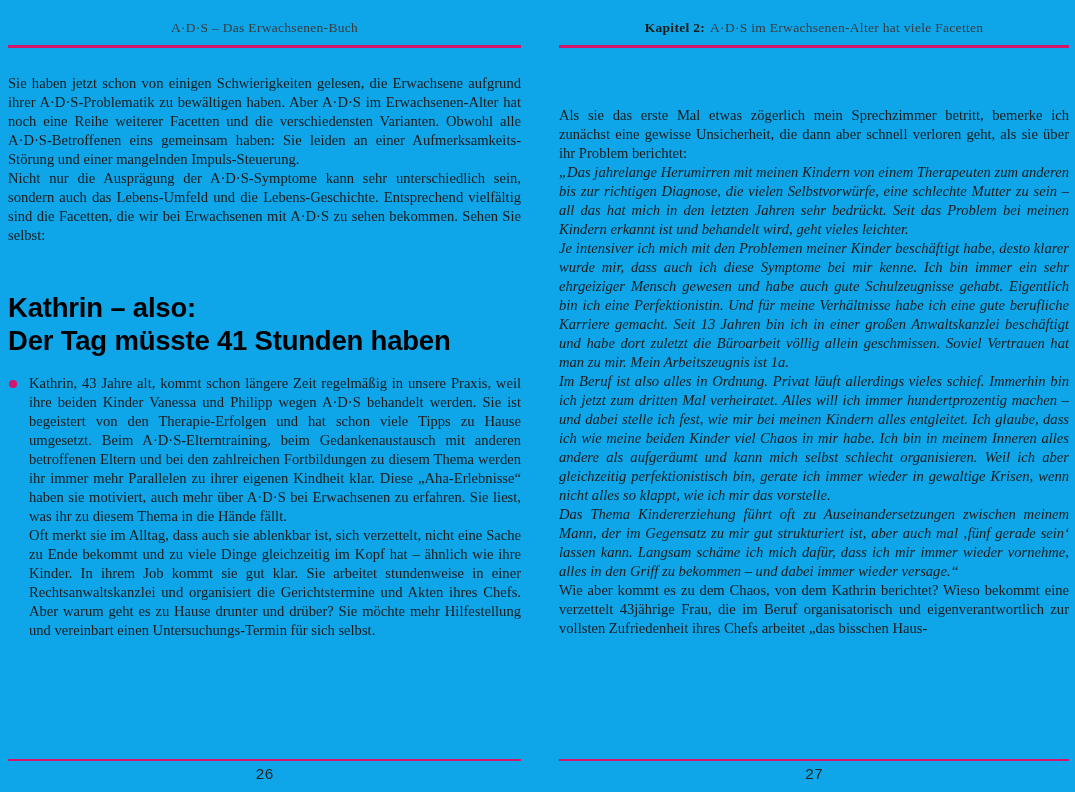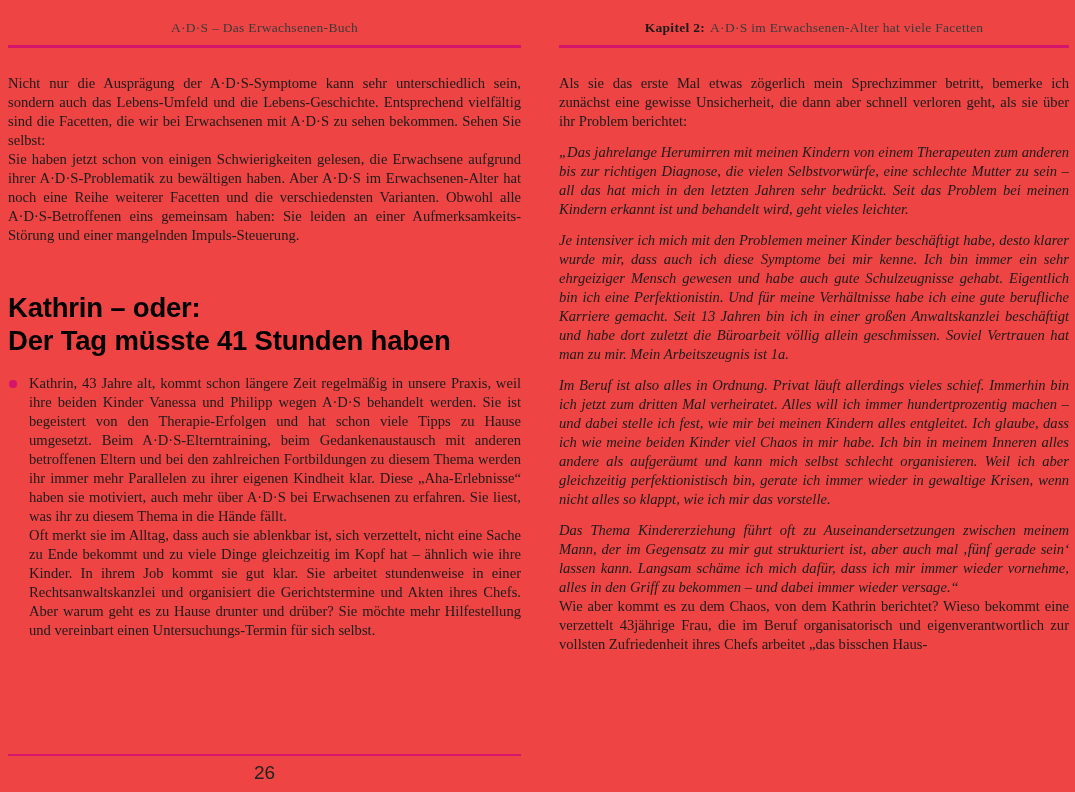--- a/index.html
+++ b/index.html
@@ -1,79 +1,79 @@
 <!DOCTYPE html>
 <html lang="de" style="--accent: #d5156b;"><head>
 <meta charset="utf-8">
 <style>
   :root { --accent:#d5156b; }
   html, body { margin:0; padding:0; background:#ffffff; }
   .spread {
-    width:1075px; height:792px; background:#ef4444; display:flex;
+    width:1075px; height:792px; background:#0ea5e9; display:flex;
     font-family:"Liberation Serif","DejaVu Serif",serif; color:#1b1b1b;
     overflow:hidden;
   }
   .page { height:792px; display:flex; flex-direction:column; overflow:hidden; box-sizing:border-box; }
   .page-left  { width:537px; padding:12px 16px 8px 8px; }
-  .page-right { width:538px; padding:12px 6px 8px 22px; }
+  .page-right { width:538px; padding:12px 6px 8px 22px;gap:32px; }
 
   .running-head {
     text-align:center; font-size:13.5px; color:#3a3a3a;
     letter-spacing:0.3px; margin:8px 0 9px 0; white-space:nowrap;
   }
   .running-head .kap { color:#1b1b1b; margin-right:5px; }
   .rule { height:3px; background:var(--accent); }
 
   .page-main { flex:1 1 auto; overflow:hidden; padding-top:26px; }
 
   p.body {
     margin:0; font-size:14.6px; line-height:19px;
     text-align:justify; hyphens:auto; -webkit-hyphens:auto;
   }
-  p.italic { font-style:italic;margin-top:12px; }
+  p.italic { font-style:italic; }
   .final-para { margin-top:19px; }
 
   .heading {
     font-family:"Liberation Sans","DejaVu Sans",sans-serif;
     font-weight:bold; font-size:27.5px; line-height:33px; color:#000;
     letter-spacing:-0.2px; margin:46px 0 17px 0;
   }
   .heading-line { display:block; }
 
   .case { position:relative; padding-left:21px; }
   .bullet {
     position:absolute; left:1px; top:6px; width:7.5px; height:7.5px;
     border-radius:50%; background:var(--accent);
   }
   .case .lead { font-weight:normal; }
 
   .page-footer { margin-top:auto; }
   .foot-rule { height:2.5px; background:var(--accent); }
   .page-number {
-    text-align:center; font-family:Liberation Sans, sans-serif;
-    font-size:19px; color:#222; margin-top:6px;
+    text-align:center; font-family:Liberation Mono, monospace;
+    font-size:15px; color:#222; margin-top:6px;
   }
 </style>
 </head>
 <body>
 
 <div class="spread">
 
   <div class="page page-left">
     <header class="page-header">
       <div class="running-head">A·D·S – Das Erwachsenen-Buch</div>
       <div class="rule"></div>
     </header>
 
     <main class="page-main">
+      <p class="body">Sie haben jetzt schon von einigen Schwierigkeiten gelesen, die Erwachsene aufgrund ihrer A·D·S-Problematik zu bewältigen haben. Aber A·D·S im Erwachsenen-Alter hat noch eine Reihe weiterer Facetten und die verschiedensten Varianten. Obwohl alle A·D·S-Betroffenen eins gemeinsam haben: Sie leiden an einer Aufmerksamkeits-Störung und einer mangelnden Impuls-Steuerung.</p>
       <p class="body">Nicht nur die Ausprägung der A·D·S-Symptome kann sehr unterschiedlich sein, sondern auch das Lebens-Umfeld und die Lebens-Geschichte. Entsprechend vielfältig sind die Facetten, die wir bei Erwachsenen mit A·D·S zu sehen bekommen. Sehen Sie selbst:</p>
-      <p class="body">Sie haben jetzt schon von einigen Schwierigkeiten gelesen, die Erwachsene aufgrund ihrer A·D·S-Problematik zu bewältigen haben. Aber A·D·S im Erwachsenen-Alter hat noch eine Reihe weiterer Facetten und die verschiedensten Varianten. Obwohl alle A·D·S-Betroffenen eins gemeinsam haben: Sie leiden an einer Aufmerksamkeits-Störung und einer mangelnden Impuls-Steuerung.</p>
 
       <h1 class="heading">
-        <span class="heading-line">Kathrin – oder:</span>
+        <span class="heading-line">Kathrin – also:</span>
         <span class="heading-line">Der Tag müsste 41 Stunden haben</span>
       </h1>
 
       <div class="case">
         <span class="bullet"></span>
         <p class="body"><b class="lead">Kathrin</b><span>, 43 Jahre alt, kommt schon längere Zeit regelmäßig in unsere Praxis, weil ihre beiden Kinder Vanessa und Philipp wegen A·D·S behandelt werden. Sie ist begeistert von den Therapie-Erfolgen und hat schon viele Tipps zu Hause umgesetzt. Beim A·D·S-Elterntraining, beim Gedankenaustausch mit anderen betroffenen Eltern und bei den zahlreichen Fortbildungen zu diesem Thema werden ihr immer mehr Parallelen zu ihrer eigenen Kindheit klar. Diese „Aha-Erlebnisse“ haben sie motiviert, auch mehr über A·D·S bei Erwachsenen zu erfahren. Sie liest, was ihr zu diesem Thema in die Hände fällt.</span></p>
         <p class="body">Oft merkt sie im Alltag, dass auch sie ablenkbar ist, sich verzettelt, nicht eine Sache zu Ende bekommt und zu viele Dinge gleichzeitig im Kopf hat – ähnlich wie ihre Kinder. In ihrem Job kommt sie gut klar. Sie arbeitet stundenweise in einer Rechtsanwaltskanzlei und organisiert die Gerichtstermine und Akten ihres Chefs. Aber warum geht es zu Hause drunter und drüber? Sie möchte mehr Hilfestellung und vereinbart einen Untersuchungs-Termin für sich selbst.</p>
       </div>
     </main>
 
@@ -91,15 +91,19 @@
 
     <main class="page-main">
       <p class="body">Als sie das erste Mal etwas zögerlich mein Sprechzimmer betritt, bemerke ich zunächst eine gewisse Unsicherheit, die dann aber schnell verloren geht, als sie über ihr Problem berichtet:</p>
       <p class="body italic">„Das jahrelange Herumirren mit meinen Kindern von einem Therapeuten zum anderen bis zur richtigen Diagnose, die vielen Selbstvorwürfe, eine schlechte Mutter zu sein – all das hat mich in den letzten Jahren sehr bedrückt. Seit das Problem bei meinen Kindern erkannt ist und behandelt wird, geht vieles leichter.</p>
       <p class="body italic">Je intensiver ich mich mit den Problemen meiner Kinder beschäftigt habe, desto klarer wurde mir, dass auch ich diese Symptome bei mir kenne. Ich bin immer ein sehr ehrgeiziger Mensch gewesen und habe auch gute Schulzeugnisse gehabt. Eigentlich bin ich eine Perfektionistin. Und für meine Verhältnisse habe ich eine gute berufliche Karriere gemacht. Seit 13 Jahren bin ich in einer großen Anwaltskanzlei beschäftigt und habe dort zuletzt die Büroarbeit völlig allein geschmissen. Soviel Vertrauen hat man zu mir. Mein Arbeitszeugnis ist 1a.</p>
       <p class="body italic">Im Beruf ist also alles in Ordnung. Privat läuft allerdings vieles schief. Immerhin bin ich jetzt zum dritten Mal verheiratet. Alles will ich immer hundertprozentig machen – und dabei stelle ich fest, wie mir bei meinen Kindern alles entgleitet. Ich glaube, dass ich wie meine beiden Kinder viel Chaos in mir habe. Ich bin in meinem Inneren alles andere als aufgeräumt und kann mich selbst schlecht organisieren. Weil ich aber gleichzeitig perfektionistisch bin, gerate ich immer wieder in gewaltige Krisen, wenn nicht alles so klappt, wie ich mir das vorstelle.</p>
       <p class="body italic">Das Thema Kindererziehung führt oft zu Auseinandersetzungen zwischen meinem Mann, der im Gegensatz zu mir gut strukturiert ist, aber auch mal ‚fünf gerade sein‘ lassen kann. Langsam schäme ich mich dafür, dass ich mir immer wieder vornehme, alles in den Griff zu bekommen – und dabei immer wieder versage.“</p>
       <p class="body final-para">Wie aber kommt es zu dem Chaos, von dem Kathrin berichtet? Wieso bekommt eine verzettelt 43jährige Frau, die im Beruf organisatorisch und eigenverantwortlich zur vollsten Zufriedenheit ihres Chefs arbeitet „das bisschen Haus-</p>
     </main>
 
+    <footer class="page-footer">
+      <div class="foot-rule"></div>
+      <div class="page-number">27</div>
+    </footer>
   </div>
 
 </div>
 
 </body></html>

